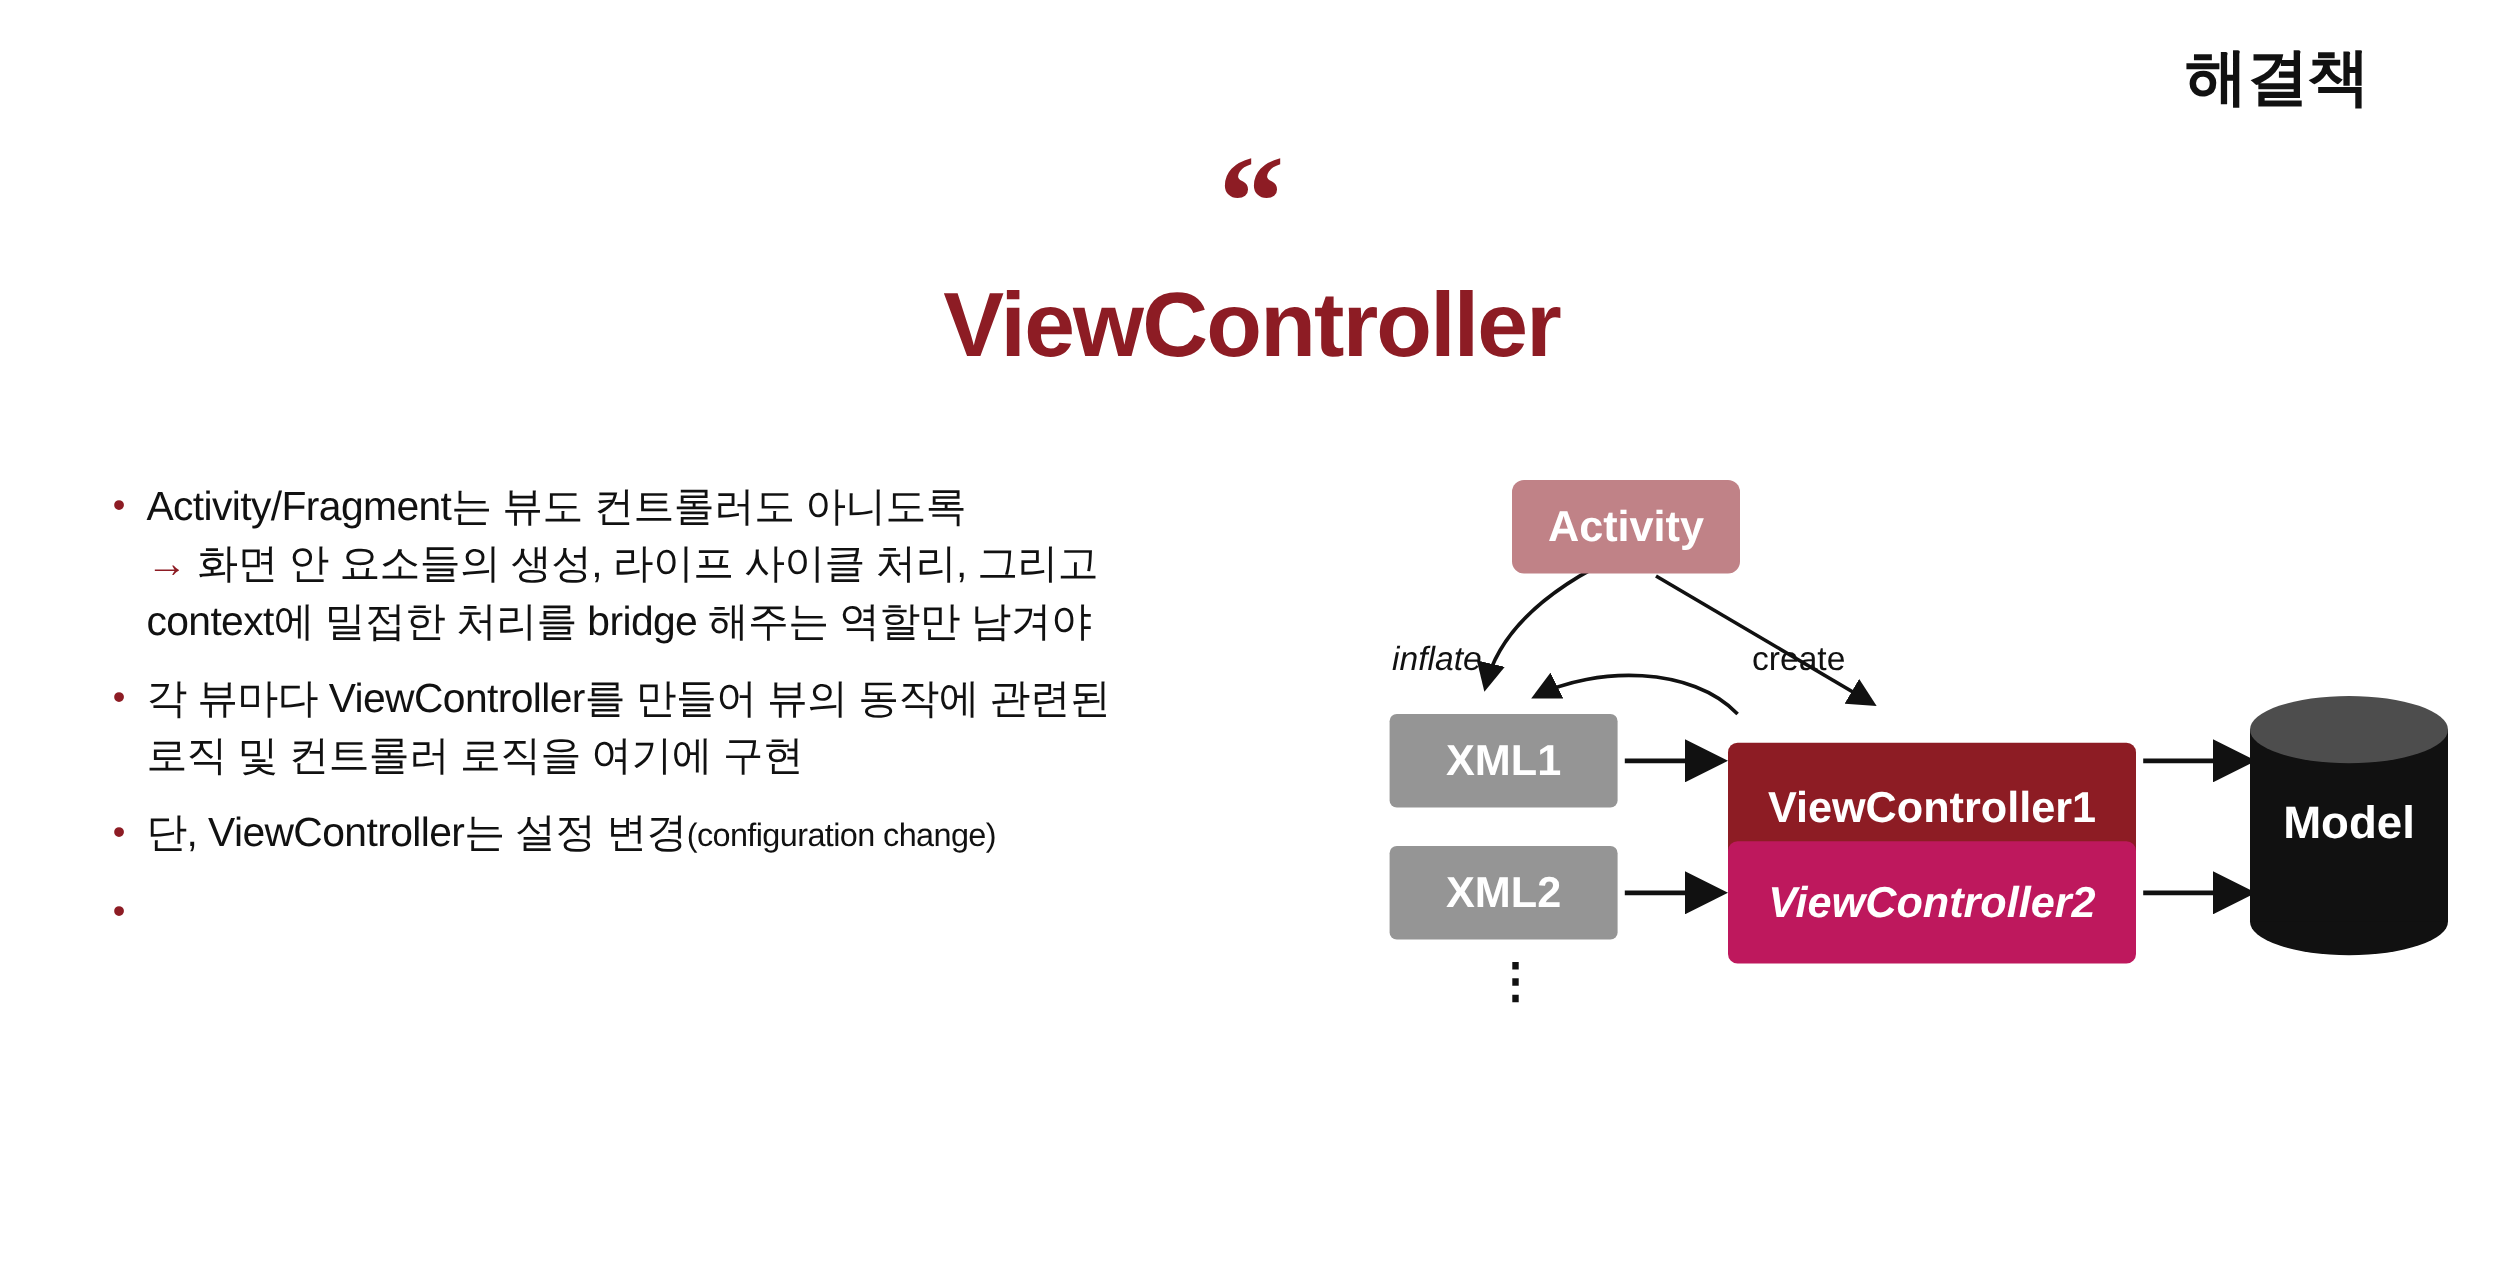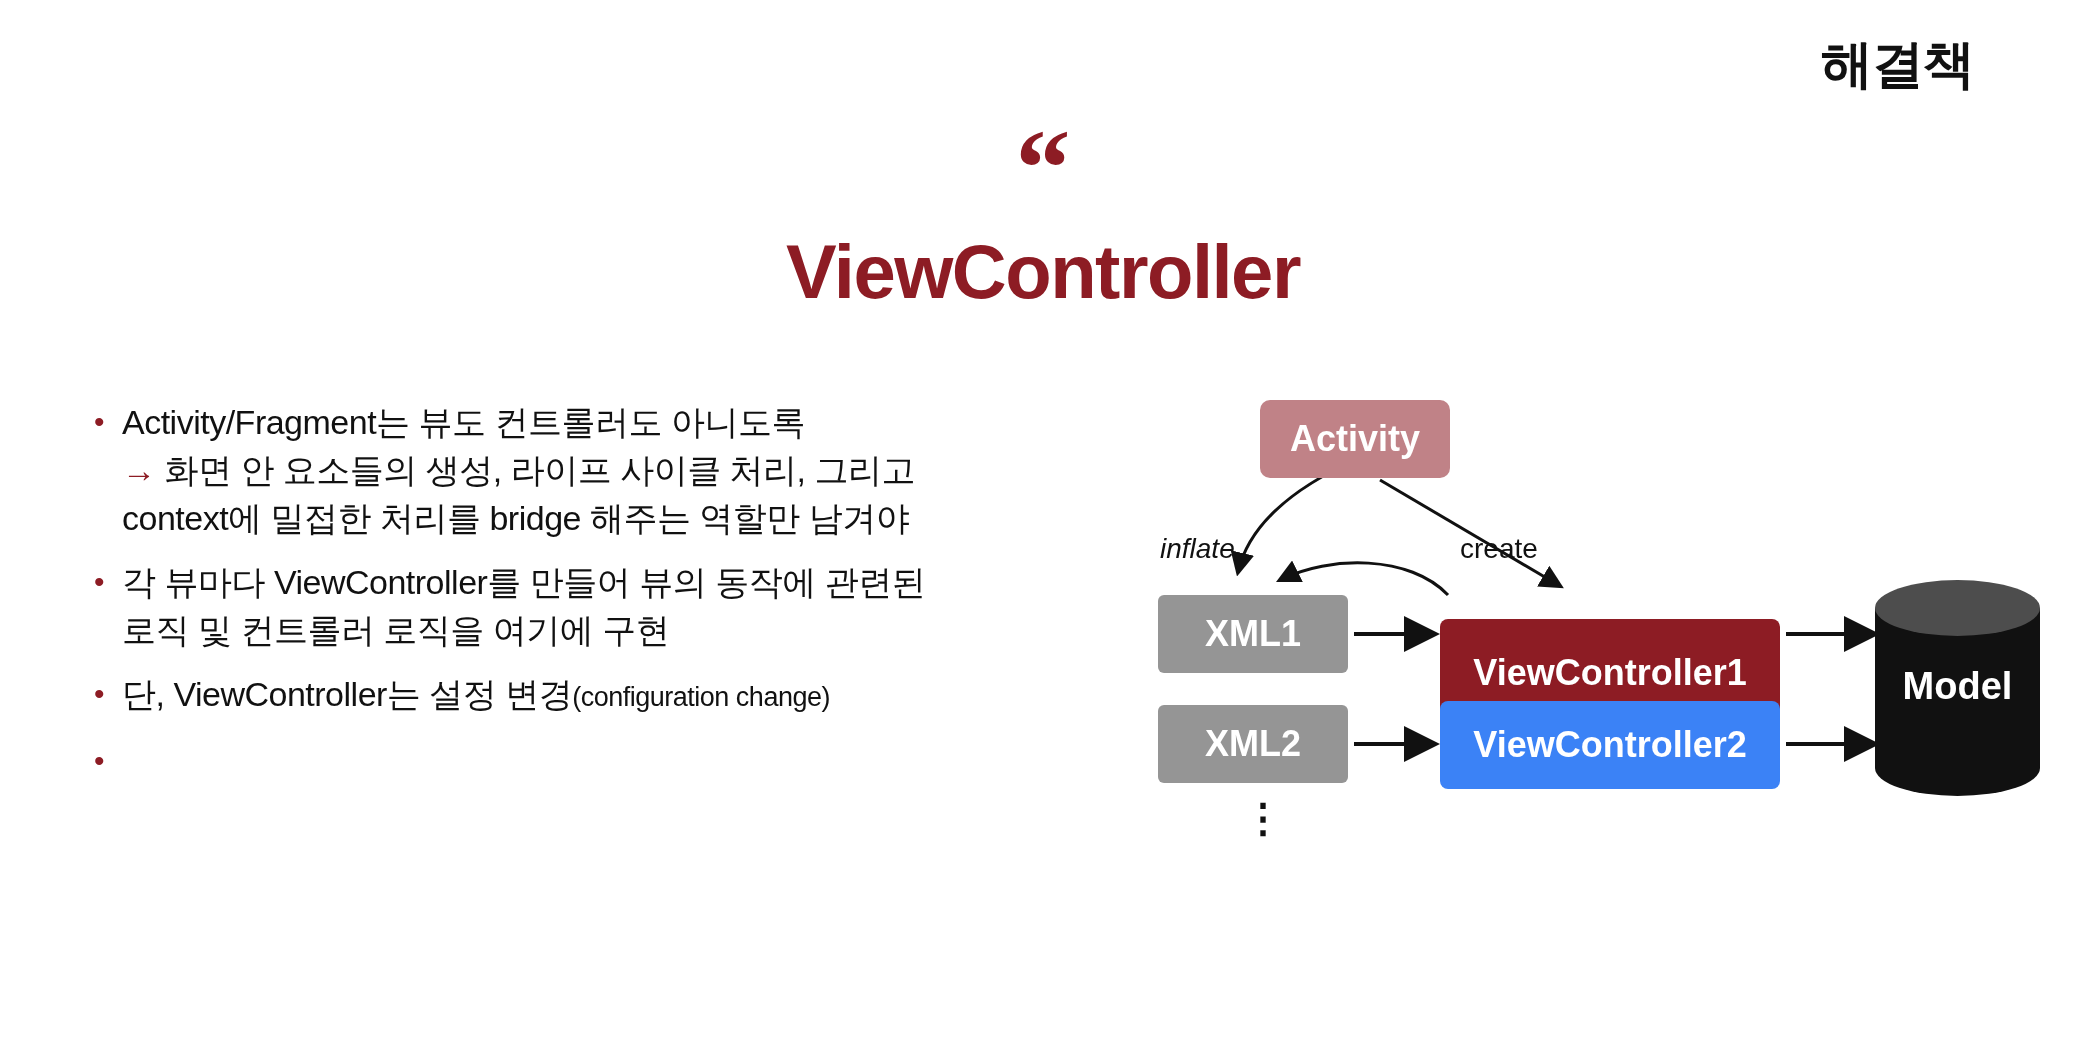--- a/index.html
+++ b/index.html
@@ -145,24 +145,25 @@
     height: 108px;
     background: #8d1c24;
     border-radius: 8px;
     font-size: 36px;
     margin-top: 28px;
   }
   .node-vc2 {
     left: 310px;
     top: 311px;
     width: 340px;
-    height: 88px;
-    background: #3b82f6;
+    height: 102px;
+    background: #be185d;
     border-radius: 8px;
     font-size: 36px;
+    font-style: italic;
   }
   .node-model {
     left: 745px;
     top: 190px;
     width: 165px;
     height: 212px;
     font-size: 38px;
     color: #ffffff;
     z-index: 3;
     background: transparent;

